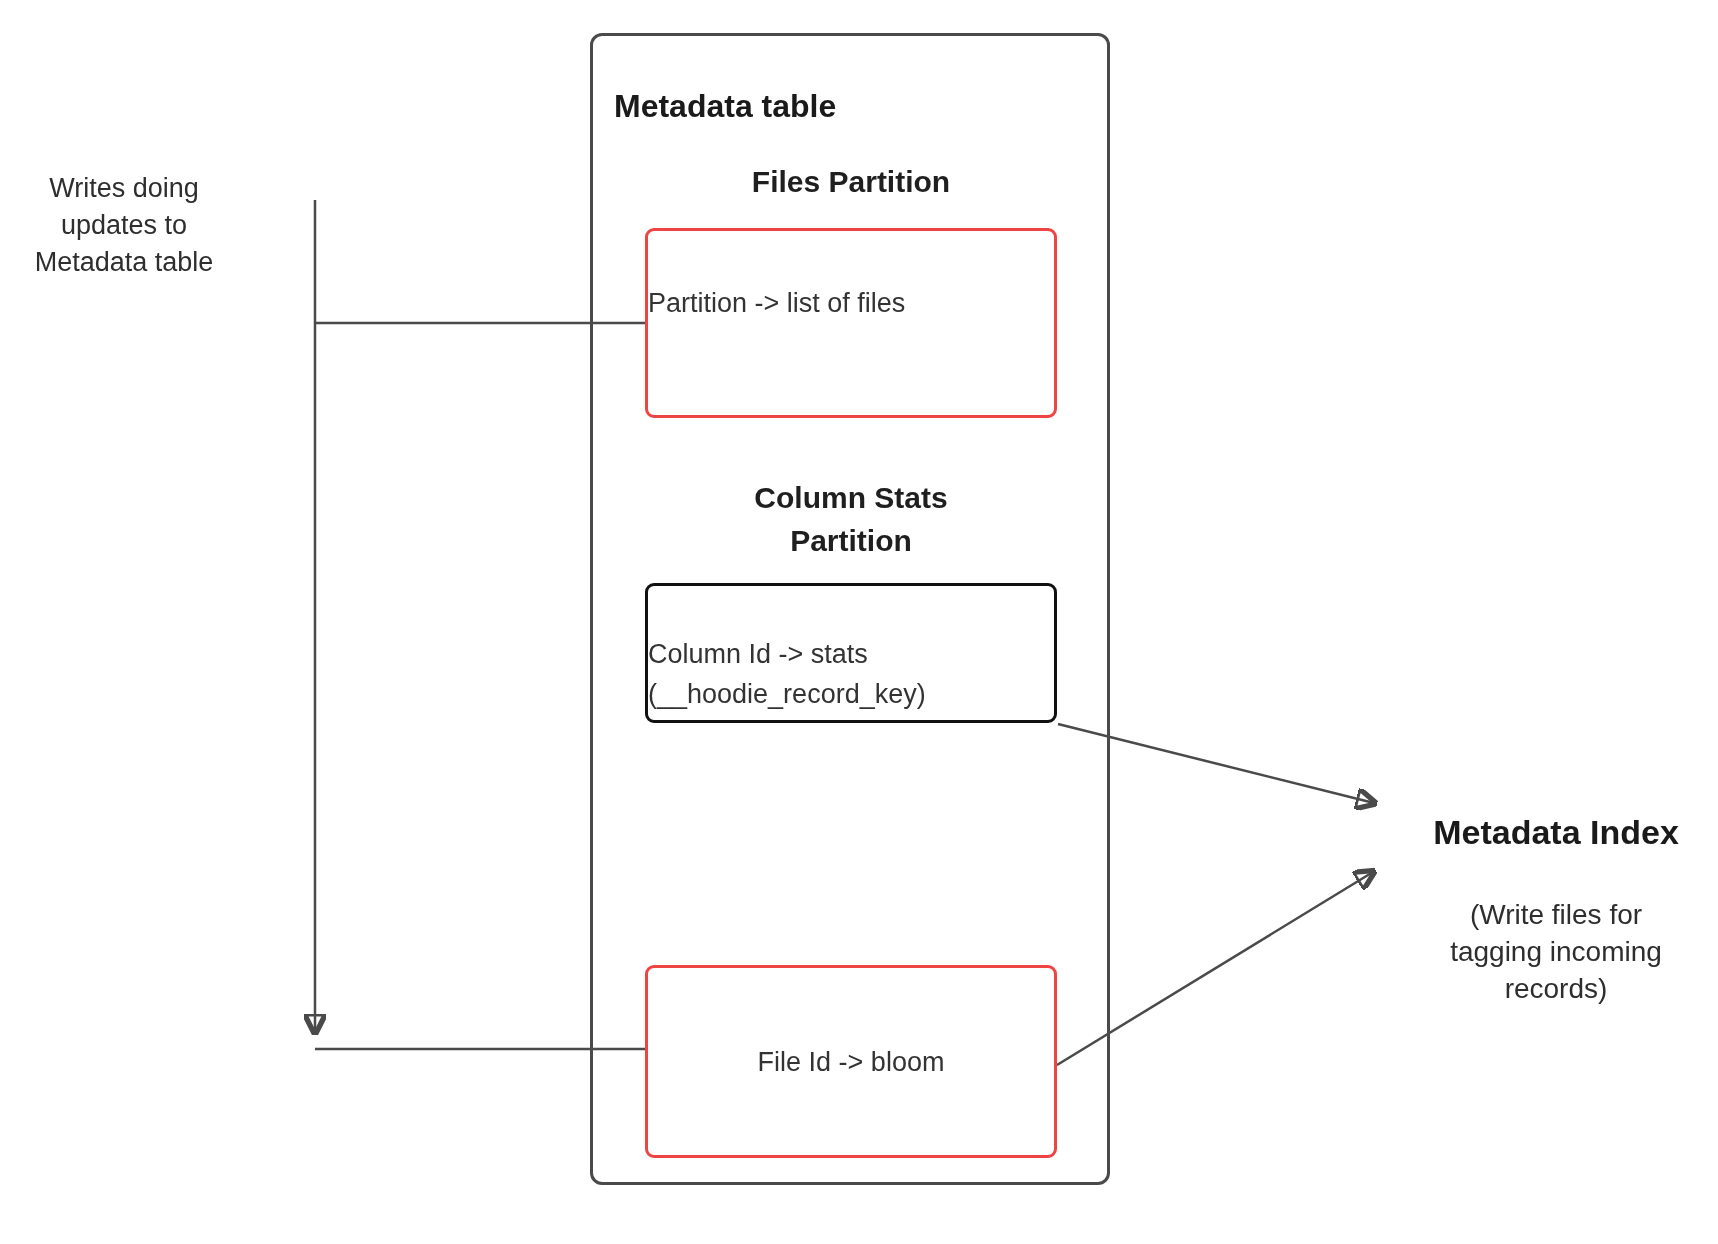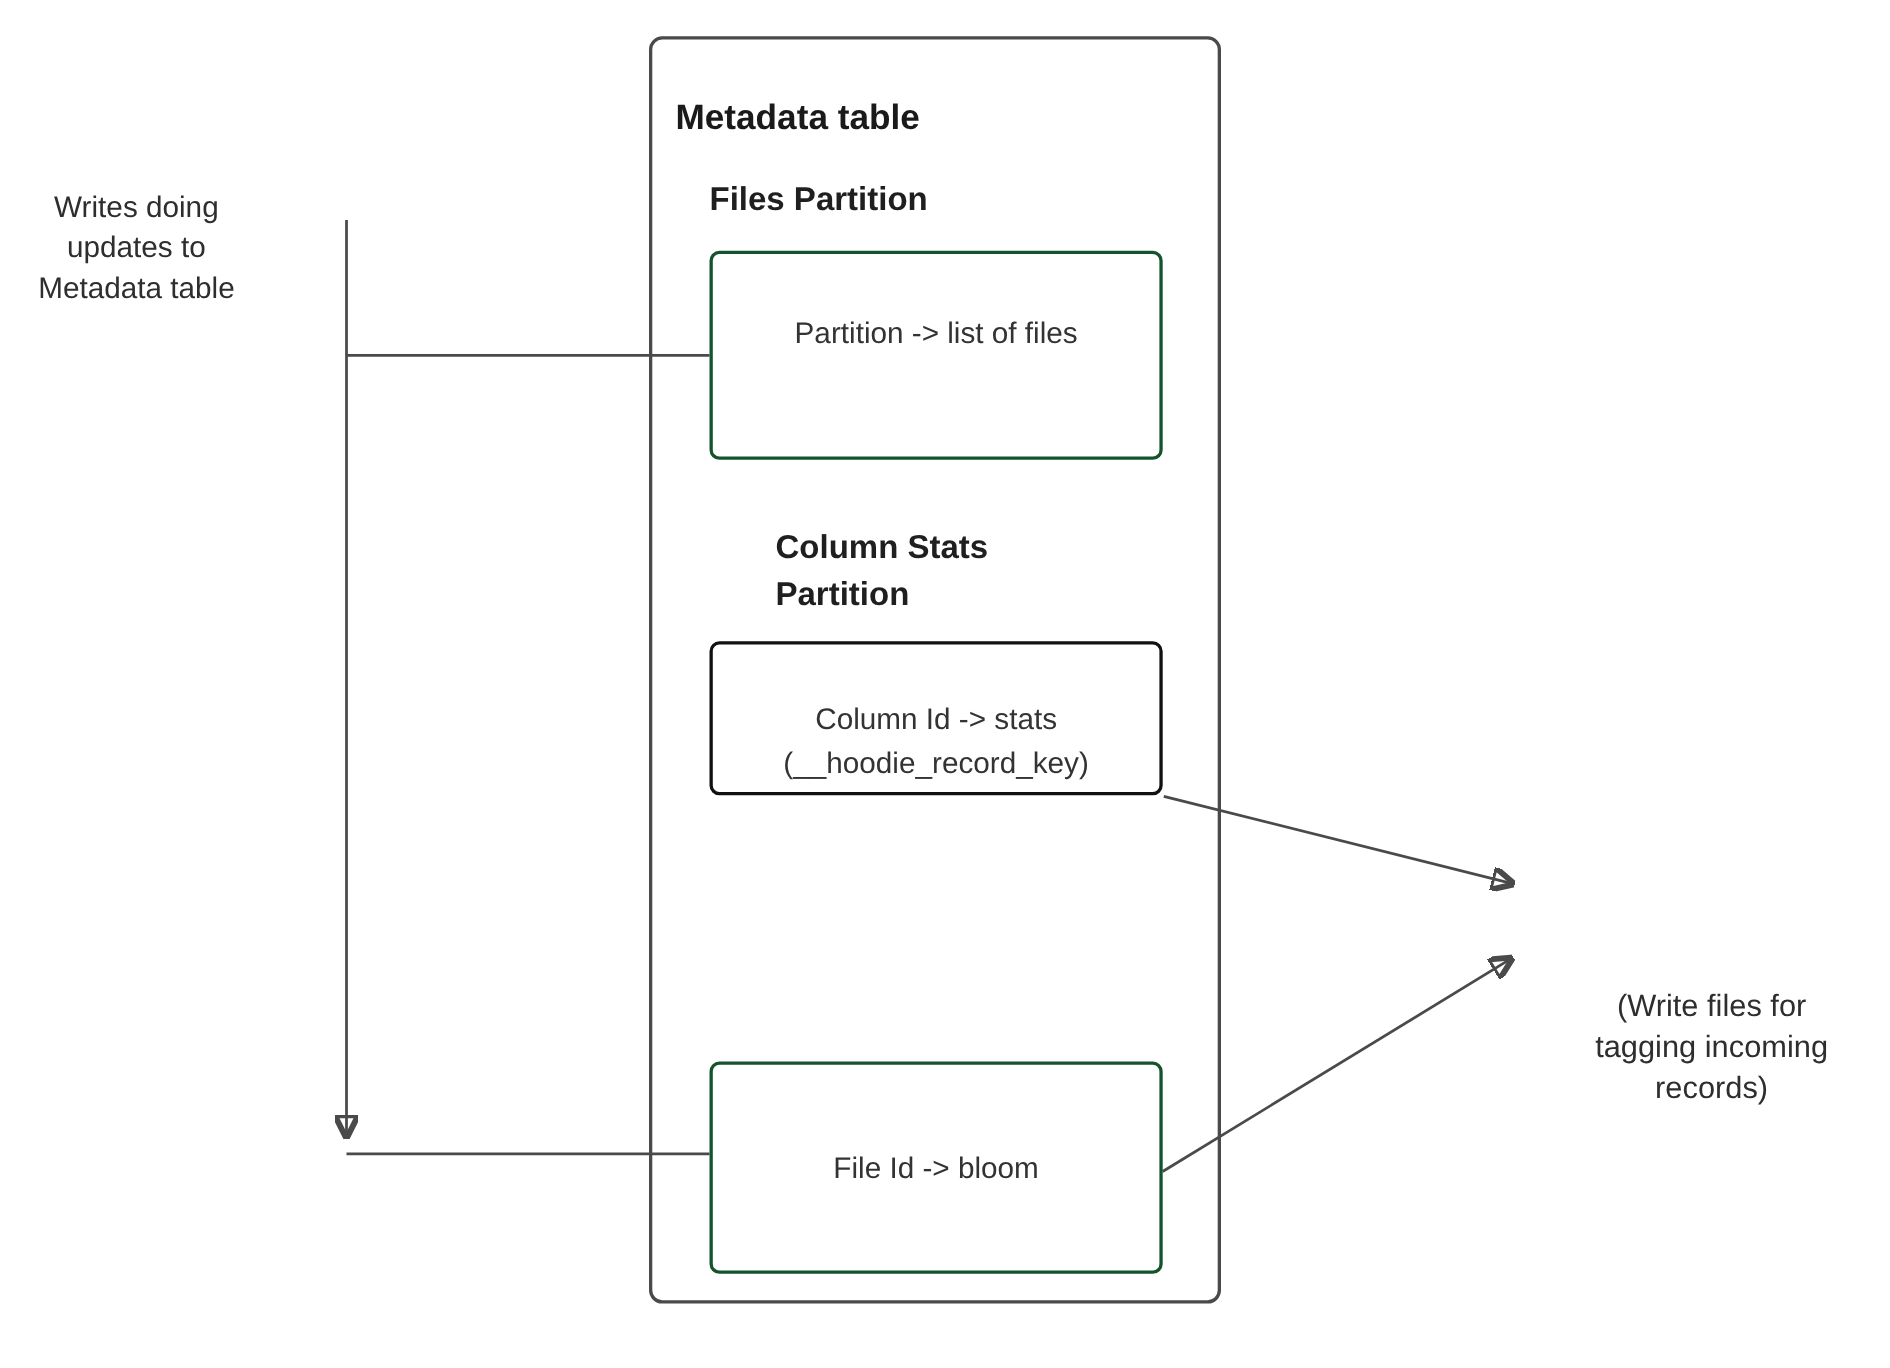--- a/index.html
+++ b/index.html
@@ -57,38 +57,39 @@
     font-size: 32px;
     font-weight: bold;
     color: #1a1a1a;
     z-index: 3;
     text-align: right;
   }
   .section-heading {
     position: absolute;
     left: 645px;
     width: 412px;
+    text-align: center;
     font-size: 30px;
     font-weight: bold;
     line-height: 43px;
     color: #1f1f1f;
     z-index: 3;
   }
   .heading-files  { top: 160px; }
   .heading-stats  { top: 476px; padding-left: 60px; padding-right: 60px; width: 292px; }
   .heading-bloom  { top: 862px; padding-left: 90px; padding-right: 90px; width: 232px; }
   .inner-box {
     position: absolute;
     left: 645px;
     width: 412px;
     box-sizing: border-box;
-    border: 3px solid #14532d;
+    border: 3px solid #ef4444;
     border-radius: 9px;
     background: #ffffff;
-    text-align: center;
+    text-align: left;
     font-size: 27px;
     line-height: 40px;
     color: #333333;
     z-index: 3;
   }
   .box-files {
     top: 228px;
     height: 190px;
     padding-top: 52px;
   }
@@ -164,16 +165,17 @@
   <div class="inner-box box-stats">
     <div>Column Id  -&gt; stats</div>
     <div>(__hoodie_record_key)</div>
   </div>
 
 
   <div class="inner-box box-bloom">
     <span>File Id -&gt; bloom</span>
   </div>
 
+  <div class="index-title">Metadata Index</div>
 
   <div class="index-subtitle">(Write files for tagging incoming records)</div>
 
 </div>
 
 </body></html>

